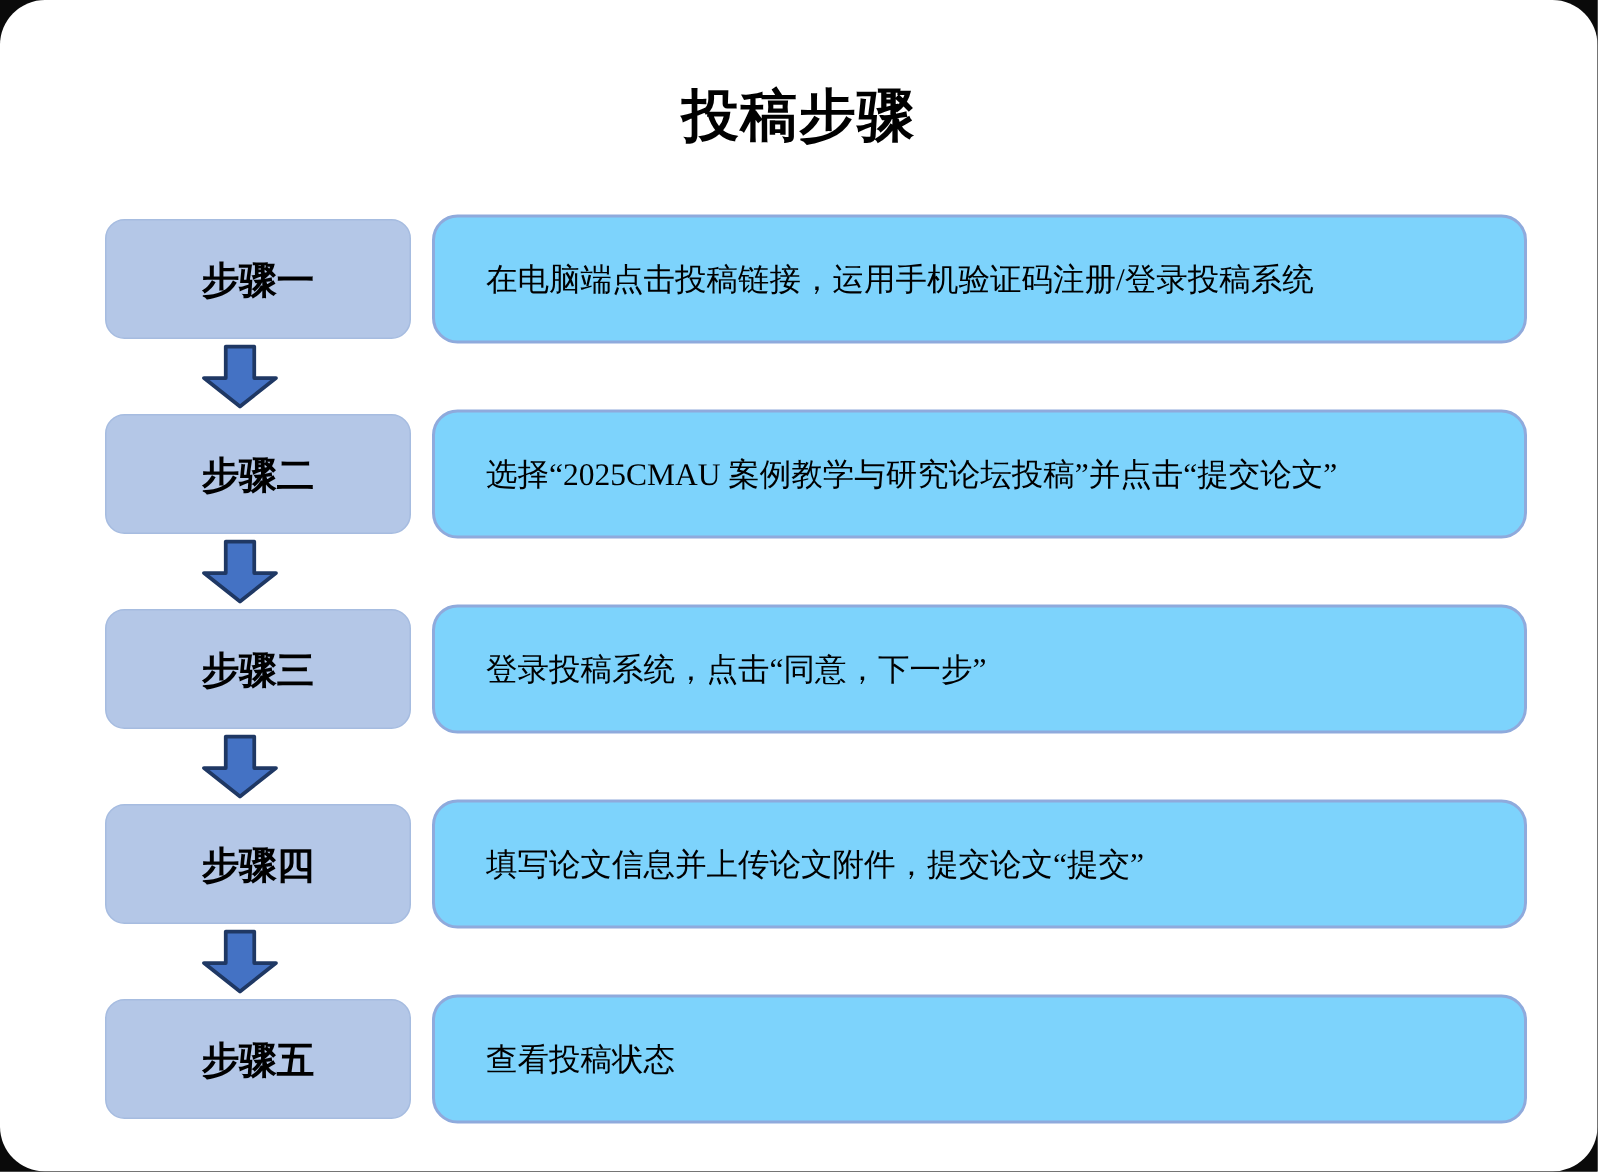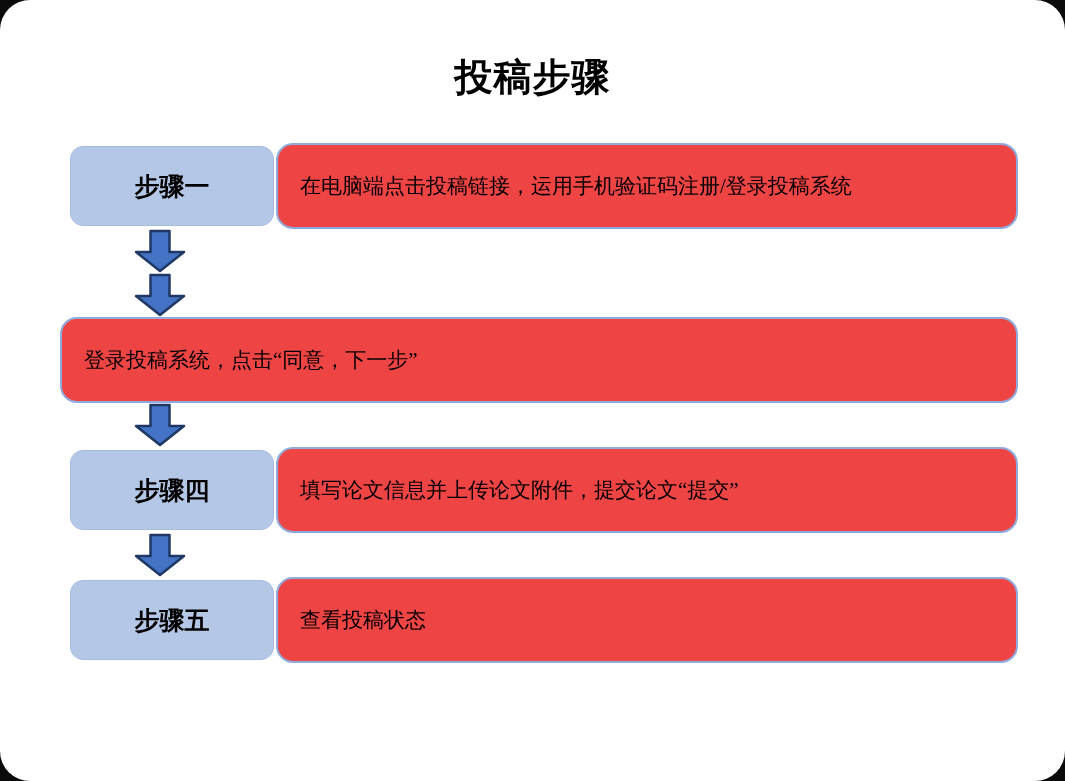--- a/index.html
+++ b/index.html
@@ -41,26 +41,26 @@
     box-sizing:border-box;
     flex:0 0 204px;
     margin-left:12px;
   }
   .label-text {
     font-size:25px;
     font-weight:600;
   }
   .desc-box {
     flex:1;
-    margin-left:2px;
-    background:#ef4444;
+    margin-left:14px;
+    background:#7dd3fc;
     border:2.5px solid var(--desc-border,#8FAADC);
     border-radius:17px;
     display:flex; align-items:center;
-    padding:0 22px;
+    padding:0 34px;
     box-sizing:border-box;
   }
   .desc-text {
     font-size:21px;
     line-height:1.35;
   }
   .arrow-row {
     height:44px; width:204px;
     display:flex; align-items:center; justify-content:center;
   }
@@ -85,28 +85,39 @@
       <span class="desc-text">在电脑端点击投稿链接，运用手机验证码注册/登录投稿系统</span>
     </div>
   </div>
 
   <div class="arrow-row">
     <svg class="arrow" viewBox="0 0 54 44" width="54" height="44" aria-hidden="true">
       <path d="M17.5 2 H36.5 V23 H51 L27 42 L3 23 H17.5 Z"></path>
     </svg>
   </div>
 
+  <div class="step-row">
+    <div class="label-box">
+      <span class="label-text">步骤二</span>
+    </div>
+    <div class="desc-box">
+      <span class="desc-text">选择“2025CMAU 案例教学与研究论坛投稿”并点击“提交论文”</span>
+    </div>
+  </div>
 
   <div class="arrow-row">
     <svg class="arrow" viewBox="0 0 54 44" width="54" height="44" aria-hidden="true">
       <path d="M17.5 2 H36.5 V23 H51 L27 42 L3 23 H17.5 Z"></path>
     </svg>
   </div>
 
   <div class="step-row">
+    <div class="label-box">
+      <span class="label-text">步骤三</span>
+    </div>
     <div class="desc-box">
       <span class="desc-text">登录投稿系统，点击“同意，下一步”</span>
     </div>
   </div>
 
   <div class="arrow-row">
     <svg class="arrow" viewBox="0 0 54 44" width="54" height="44" aria-hidden="true">
       <path d="M17.5 2 H36.5 V23 H51 L27 42 L3 23 H17.5 Z"></path>
     </svg>
   </div>

